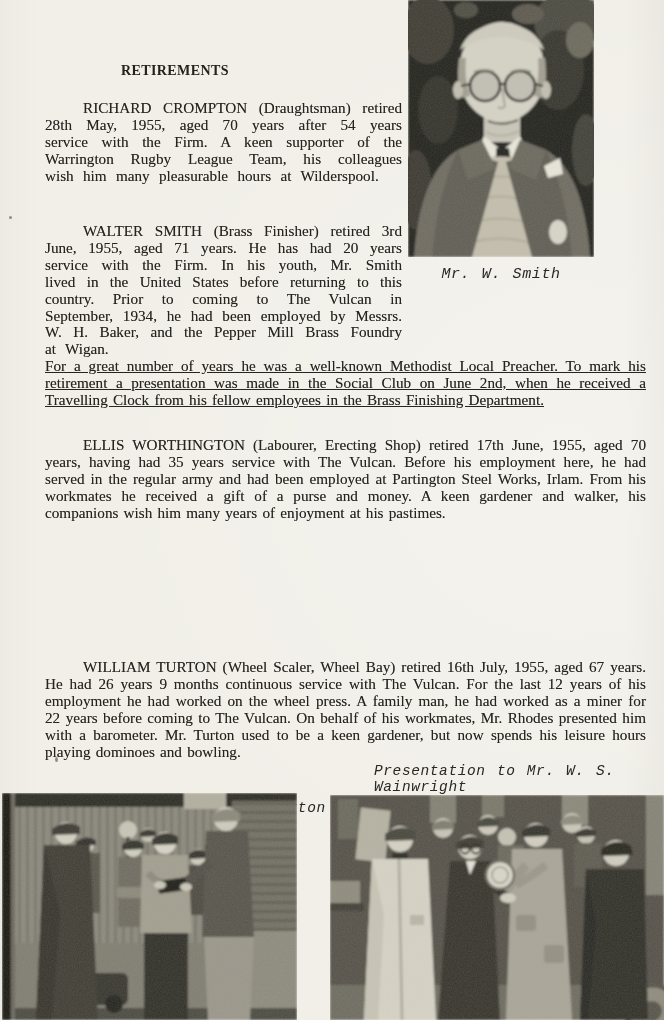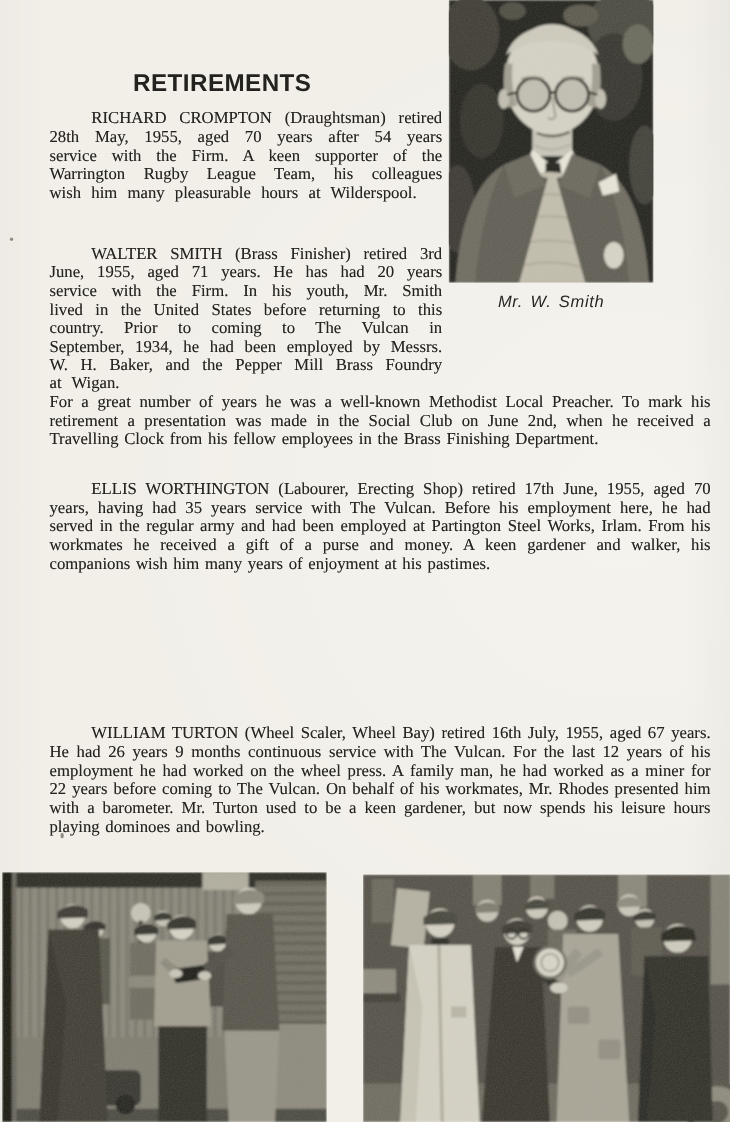--- a/index.html
+++ b/index.html
@@ -8,48 +8,48 @@
     background:#f1efe8;
     font-family:"Liberation Serif", serif;
     color:#24221f;
   }
   .page{position:absolute;inset:0;background:
     radial-gradient(circle at 85% 45%, rgba(255,255,255,0.25), rgba(0,0,0,0) 60%),
     linear-gradient(90deg, rgba(0,0,0,0.02), rgba(0,0,0,0) 6%, rgba(0,0,0,0) 94%, rgba(0,0,0,0.03));
   }
   .title{
     position:absolute;left:121px;top:63px;margin:0;
-    font-size:22px;font-weight:bold;letter-spacing:.4px;
-    font-family:Liberation Sans, sans-serif;
+    font-size:14px;font-weight:bold;letter-spacing:.4px;
+    font-family:Liberation Serif, serif;
   }
   p.body-text{
     position:absolute;left:35px;margin:10px;
     font-size:15.2px;line-height:16.9px;text-align:justify;
     text-indent:38px;
     color:#262421;
     text-shadow:0 0 .4px rgba(40,38,34,.45);
   }
   p.narrow{width:357px;word-spacing:5.5px;}
   p.wide{width:601px;word-spacing:1.4px;}
-  p.no-indent{text-indent:0;}
+  p.no-indent{text-indent:0;text-decoration:underline;}
   .p-crompton{top:90px;}
   .p-smith-col{top:213px;font-family:Liberation Serif, serif;}
   .p-smith-cont{top:348px;}
   .p-worthington{top:427px;}
   .p-huyton{top:523px;}
   .p-jones{top:577px;}
   .p-turton{top:649px;font-family:Liberation Serif, serif;}
   figure{margin:0;padding:0;position:absolute;}
   .photo-frame{display:block;}
   .fig-smith{left:408px;top:0;width:186px;height:257px;}
   .fig-turton{left:2px;top:793px;width:295px;height:227px;}
   .fig-wainwright{left:330px;top:795px;width:334px;height:225px;}
   .caption{
     position:absolute;font-style:italic;color:#2a2825;
-    font-family:Liberation Sans, sans-serif;
+    font-family:Liberation Mono, monospace;
     letter-spacing:.6px;word-spacing:2px;
   }
   .caption-smith{left:408px;top:266px;width:186px;text-align:center;font-size:15px;}
   .caption-turton{left:48px;top:800px;font-size:14.5px;}
   .caption-wainwright{left:374px;top:763px;font-size:14.5px;}
   .speck{position:absolute;background:#8f8c84;border-radius:50%;}
   .speck-a{left:55px;top:757px;width:3px;height:5px;}
   .speck-b{left:9px;top:216px;width:3px;height:3px;}
 </style>
 </head>
@@ -122,20 +122,21 @@
 
         <path d="M136,166 L152,158 L155,174 L140,178 Z" fill="#e8e6d9"></path>
         <ellipse cx="150" cy="232" rx="9" ry="12" fill="#d8d5c8"></ellipse>
       </g>
       <rect width="186" height="257" filter="url(#gA)" opacity=".45"></rect>
     </svg>
   </figure>
   <div class="caption caption-smith">Mr. W. Smith</div>
 
   <div class="caption caption-turton">Presentation to Mr. W. Turton</div>
+  <div class="caption caption-wainwright">Presentation to Mr. W. S. Wainwright</div>
 
   <figure class="fig-turton" aria-label="Group of workmen in flat caps outside the works; a barometer is handed to Mr. Turton">
     <svg class="photo-frame" width="295" height="227" viewBox="0 0 295 227">
       <defs>
         <filter id="gB">
             <feTurbulence type="fractalNoise" baseFrequency="0.8" numOctaves="2" stitchTiles="stitch"></feTurbulence>
           <feColorMatrix type="matrix" values="0 0 0 0 0.5  0 0 0 0 0.49  0 0 0 0 0.45  0 0 0 0.4 0"></feColorMatrix>
           </filter>
         <filter id="bB">
             <feGaussianBlur stdDeviation="0.9"></feGaussianBlur>

